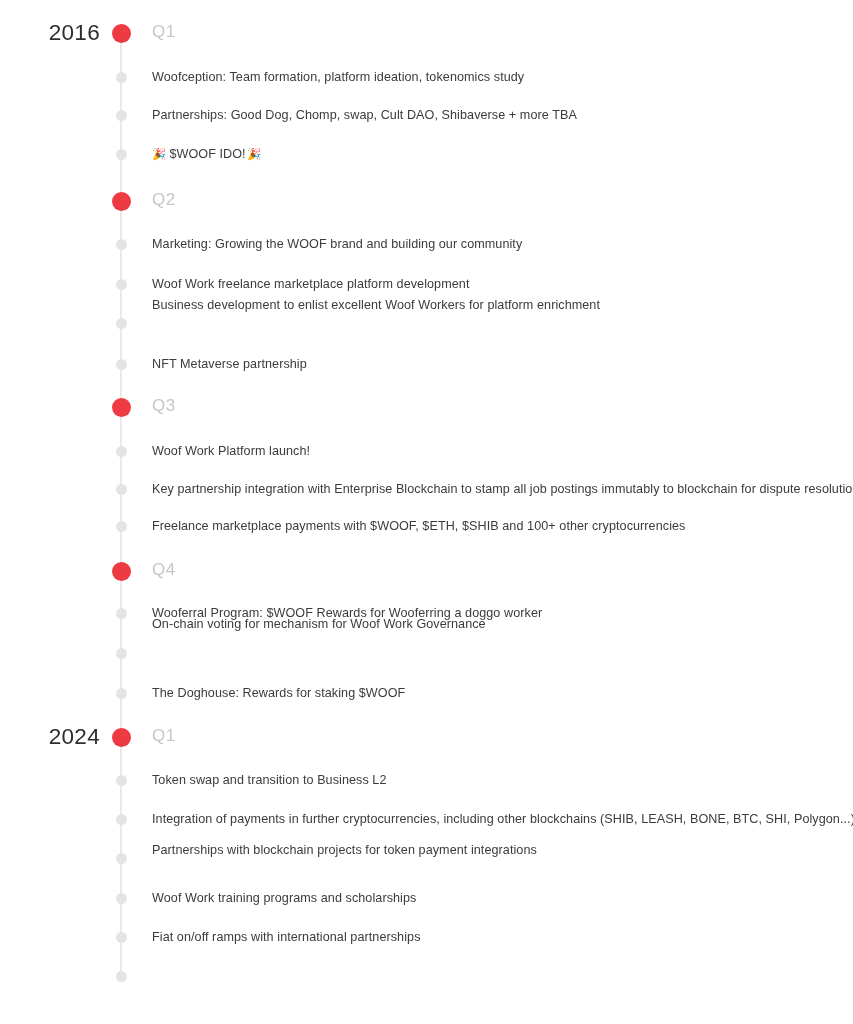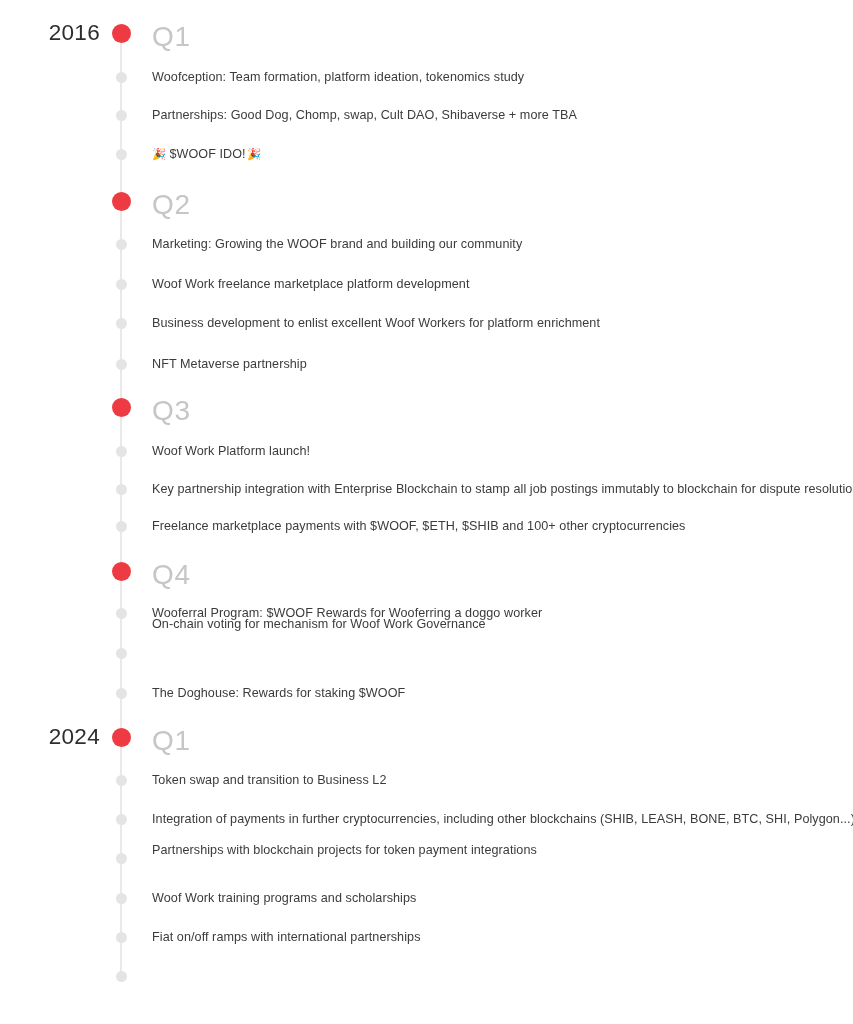--- a/index.html
+++ b/index.html
@@ -72,21 +72,21 @@
     width: 11px;
     height: 11px;
     border-radius: 50%;
     background: #e4e4e4;
   }
 
   
   .qlabel {
     position: absolute;
     left: 152px;
-    font-size: 28px;
+    font-size: 17px;
     line-height: 1;
     color: #c6c6c6;
     letter-spacing: 0.6px;
     font-weight: 400;
     white-space: nowrap;
   }
 
   
   .itext {
     position: absolute;
@@ -125,21 +125,21 @@
         <div class="itext" style="top: 148px;"><span class="emoji lead">🎉</span><span>$WOOF IDO!</span><span class="emoji trail">🎉</span></div>
       </div>
       <div class="row" style="top: 0px;">
         <div class="dot-q" style="top: 191.5px;"></div>
         <div class="qlabel" style="top: 191px;">Q2</div>
         <div class="dot-i" style="top: 238.5px;"></div>
         <div class="itext" style="top: 238px;"><span>Marketing: Growing the WOOF brand and building our community</span></div>
         <div class="dot-i" style="top: 278.5px;"></div>
         <div class="itext" style="top: 278px;"><span>Woof Work freelance marketplace platform development</span></div>
         <div class="dot-i" style="top: 317.5px;"></div>
-        <div class="itext" style="top: 317px;"><span>Business development to enlist excellent Woof Workers for platform enrichment</span></div>
+        <div class="itext" style="top: 299px;"><span>Business development to enlist excellent Woof Workers for platform enrichment</span></div>
         <div class="dot-i" style="top: 358.5px;"></div>
         <div class="itext" style="top: 358px;"><span>NFT Metaverse partnership</span></div>
       </div>
       <div class="row" style="top: 0px;">
         <div class="dot-q" style="top: 397.5px;"></div>
         <div class="qlabel" style="top: 397px;">Q3</div>
         <div class="dot-i" style="top: 445.5px;"></div>
         <div class="itext" style="top: 445px; text-align: center;"><span>Woof Work Platform launch!</span></div>
         <div class="dot-i" style="top: 483.5px;"></div>
         <div class="itext" style="top: 483px;"><span>Key partnership integration with Enterprise Blockchain to stamp all job postings immutably to blockchain for dispute resolution</span></div>

